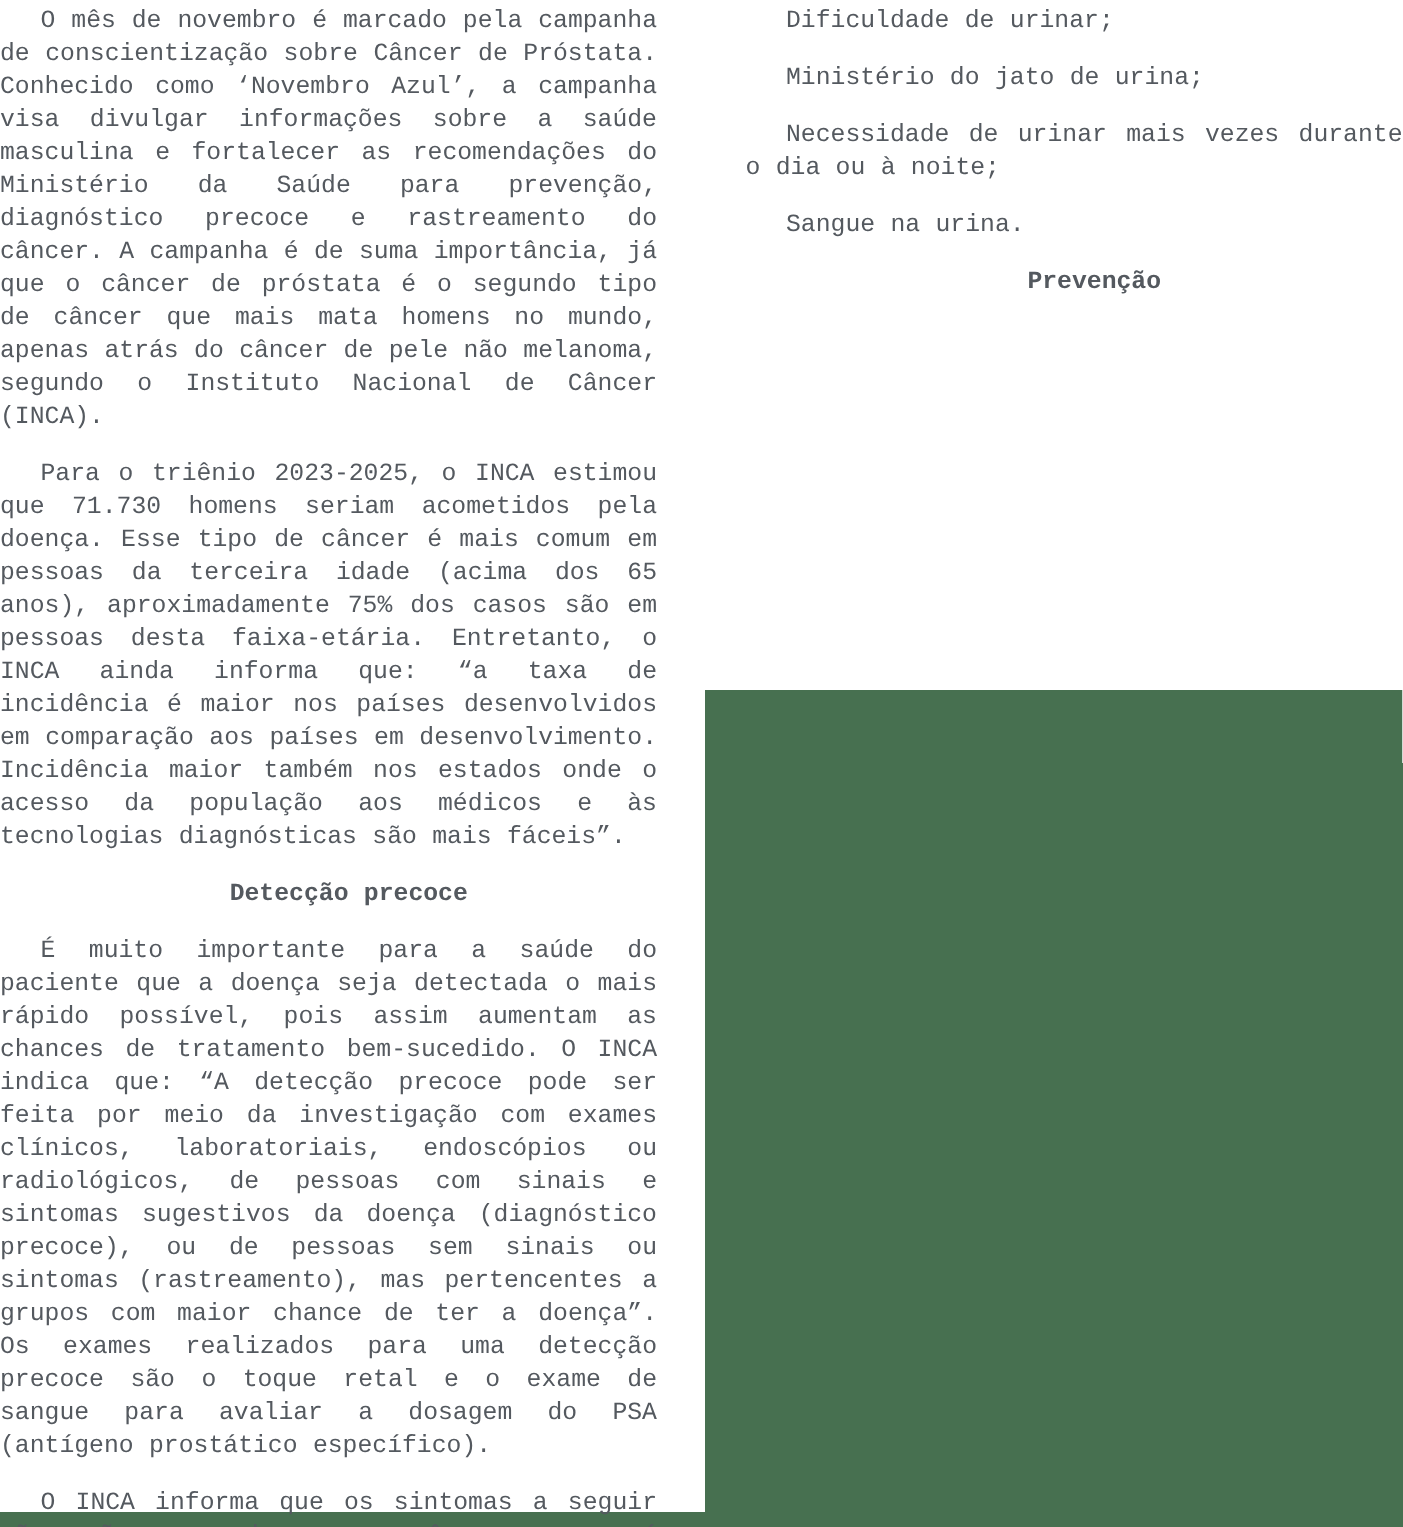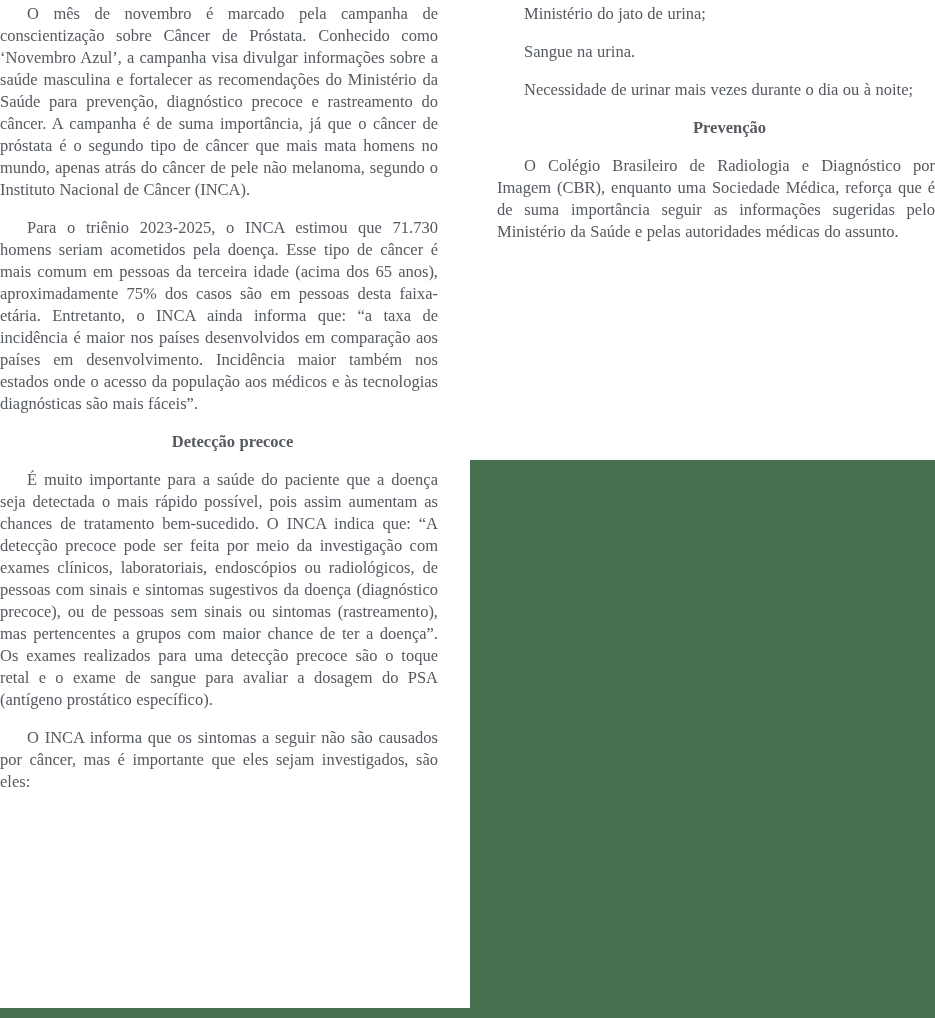--- a/index.html
+++ b/index.html
@@ -8,21 +8,21 @@
     width: 935px;
     height: 1018px;
     overflow: hidden;
     background: #ffffff;
   }
   .page {
     position: relative;
     width: 935px;
     height: 1018px;
     background: #ffffff;
-    font-family: Liberation Serif, serif;
+    font-family: Liberation Mono, monospace;
   }
   .green-block {
     position: absolute;
     left: 470px;
     top: 460px;
     width: 465px;
     height: 558px;
     background: #477050;
   }
   .green-strip {
@@ -73,21 +73,21 @@
 
     <div class="col">
       <p class="para">O mês de novembro é marcado pela campanha de conscientização sobre Câncer de Próstata. Conhecido como ‘Novembro Azul’, a campanha visa divulgar informações sobre a saúde masculina e fortalecer as recomendações do Ministério da Saúde para prevenção, diagnóstico precoce e rastreamento do câncer. A campanha é de suma importância, já que o câncer de próstata é o segundo tipo de câncer que mais mata homens no mundo, apenas atrás do câncer de pele não melanoma, segundo o Instituto Nacional de Câncer (INCA).</p>
       <p class="para">Para o triênio 2023-2025, o INCA estimou que 71.730 homens seriam acometidos pela doença. Esse tipo de câncer é mais comum em pessoas da terceira idade (acima dos 65 anos), aproximadamente 75% dos casos são em pessoas desta faixa-etária. Entretanto, o INCA ainda informa que: “a taxa de incidência é maior nos países desenvolvidos em comparação aos países em desenvolvimento. Incidência maior também nos estados onde o acesso da população aos médicos e às tecnologias diagnósticas são mais fáceis”.</p>
       <h3 class="head">Detecção precoce</h3>
       <p class="para">É muito importante para a saúde do paciente que a doença seja detectada o mais rápido possível, pois assim aumentam as chances de tratamento bem-sucedido. O INCA indica que: “A detecção precoce pode ser feita por meio da investigação com exames clínicos, laboratoriais, endoscópios ou radiológicos, de pessoas com sinais e sintomas sugestivos da doença (diagnóstico precoce), ou de pessoas sem sinais ou sintomas (rastreamento), mas pertencentes a grupos com maior chance de ter a doença”. Os exames realizados para uma detecção precoce são o toque retal e o exame de sangue para avaliar a dosagem do PSA (antígeno prostático específico).</p>
       <p class="para">O INCA informa que os sintomas a seguir não são causados por câncer, mas é importante que eles sejam investigados, são eles:</p>
     </div>
 
     <div class="col">
+      <p class="para">Dificuldade de urinar;</p>
       <p class="para">Ministério do jato de urina;</p>
+      <p class="para">Necessidade de urinar mais vezes durante o dia ou à noite;</p>
       <p class="para">Sangue na urina.</p>
-      <p class="para">Necessidade de urinar mais vezes durante o dia ou à noite;</p>
       <h3 class="head">Prevenção</h3>
-      <p class="para">O Colégio Brasileiro de Radiologia e Diagnóstico por Imagem (CBR), enquanto uma Sociedade Médica, reforça que é de suma importância seguir as informações sugeridas pelo Ministério da Saúde e pelas autoridades médicas do assunto.</p>
     </div>
 
   </div>
 </div>
 
 </body></html>

